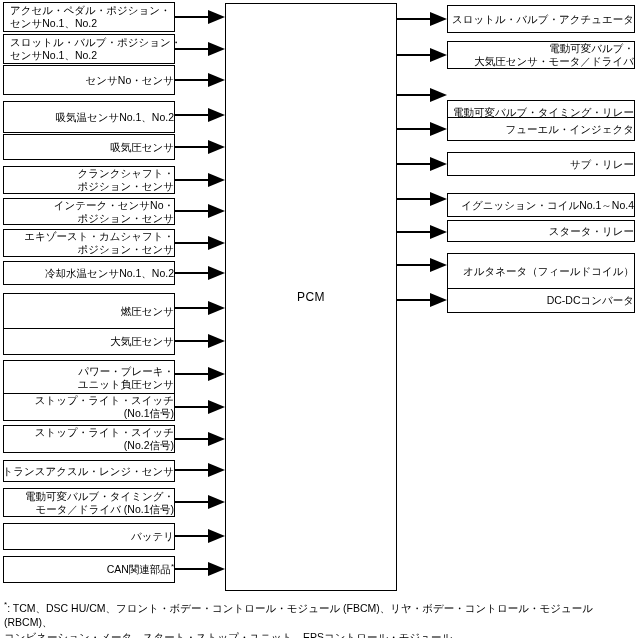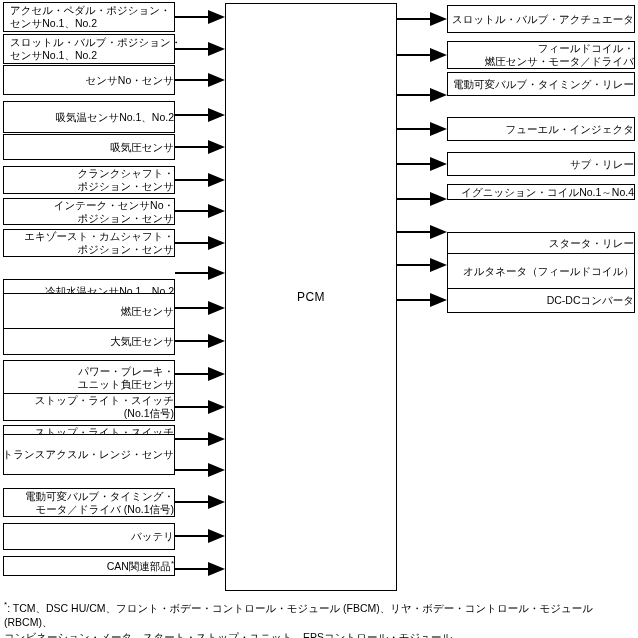--- a/index.html
+++ b/index.html
@@ -64,52 +64,52 @@
     <span class="line">ポジション・センサ</span>
   </div>
   <div class="box left-col" style="top:198px;height:27px">
     <span class="line">インテーク・センサNo・</span>
     <span class="line">ポジション・センサ</span>
   </div>
   <div class="box left-col" style="top:229px;height:28px">
     <span class="line">エキゾースト・カムシャフト・</span>
     <span class="line">ポジション・センサ</span>
   </div>
-  <div class="box left-col" style="top:279px;height:24px">
+  <div class="box left-col" style="top:261px;height:24px">
     <span class="line">冷却水温センサNo.1、No.2</span>
   </div>
   <div class="box left-col" style="top:293px;height:36px">
     <span class="line">燃圧センサ</span>
   </div>
   <div class="box left-col" style="top:328px;height:27px">
     <span class="line">大気圧センサ</span>
   </div>
   <div class="box left-col" style="top:360px;height:35px">
     <span class="line">パワー・ブレーキ・</span>
     <span class="line">ユニット負圧センサ</span>
   </div>
   <div class="box left-col" style="top:393px;height:28px">
     <span class="line">ストップ・ライト・スイッチ</span>
     <span class="line">(No.1信号)</span>
   </div>
   <div class="box left-col" style="top:425px;height:28px">
     <span class="line">ストップ・ライト・スイッチ</span>
     <span class="line">(No.2信号)</span>
   </div>
-  <div class="box left-col" style="top:434px;height:41px">
+  <div class="box left-col" style="top:460px;height:22px">
     <span class="line">トランスアクスル・レンジ・センサ</span>
   </div>
   <div class="box left-col" style="top:488px;height:29px">
     <span class="line">電動可変バルブ・タイミング・</span>
     <span class="line">モータ／ドライバ (No.1信号)</span>
   </div>
   <div class="box left-col" style="top:523px;height:27px">
     <span class="line">バッテリ</span>
   </div>
-  <div class="box left-col" style="top:556px;height:20px">
+  <div class="box left-col" style="top:556px;height:27px">
     <span class="line"><span>CAN関連部品</span><sup>*</sup></span>
   </div>
 
   <div class="arrow from-left" style="top:16px"></div>
   <div class="arrow from-left" style="top:48px"></div>
   <div class="arrow from-left" style="top:79px"></div>
   <div class="arrow from-left" style="top:114px"></div>
   <div class="arrow from-left" style="top:146px"></div>
   <div class="arrow from-left" style="top:179px"></div>
   <div class="arrow from-left" style="top:210px"></div>
@@ -134,36 +134,36 @@
   <div class="arrow from-pcm" style="top:163px"></div>
   <div class="arrow from-pcm" style="top:198px"></div>
   <div class="arrow from-pcm" style="top:231px"></div>
   <div class="arrow from-pcm" style="top:264px"></div>
   <div class="arrow from-pcm" style="top:299px"></div>
 
   <div class="box right-col" style="top:5px;height:28px">
     <span class="line">スロットル・バルブ・アクチュエータ</span>
   </div>
   <div class="box right-col" style="top:41px;height:28px">
-    <span class="line">フィールドコイル・</span>
-    <span class="line">燃圧センサ・モータ／ドライバ</span>
+    <span class="line">電動可変バルブ・</span>
+    <span class="line">大気圧センサ・モータ／ドライバ</span>
   </div>
-  <div class="box right-col" style="top:72px;height:24px">
+  <div class="box right-col" style="top:100px;height:24px">
     <span class="line">電動可変バルブ・タイミング・リレー</span>
   </div>
   <div class="box right-col" style="top:117px;height:24px">
     <span class="line">フューエル・インジェクタ</span>
   </div>
   <div class="box right-col" style="top:152px;height:24px">
     <span class="line">サブ・リレー</span>
   </div>
-  <div class="box right-col" style="top:184px;height:16px">
+  <div class="box right-col" style="top:193px;height:24px">
     <span class="line">イグニッション・コイルNo.1～No.4</span>
   </div>
-  <div class="box right-col" style="top:232px;height:22px">
+  <div class="box right-col" style="top:220px;height:22px">
     <span class="line">スタータ・リレー</span>
   </div>
   <div class="box right-col" style="top:253px;height:36px">
     <span class="line">オルタネータ（フィールドコイル）</span>
   </div>
   <div class="box right-col" style="top:288px;height:25px">
     <span class="line">DC-DCコンバータ</span>
   </div>
 
   <div class="footnote">

